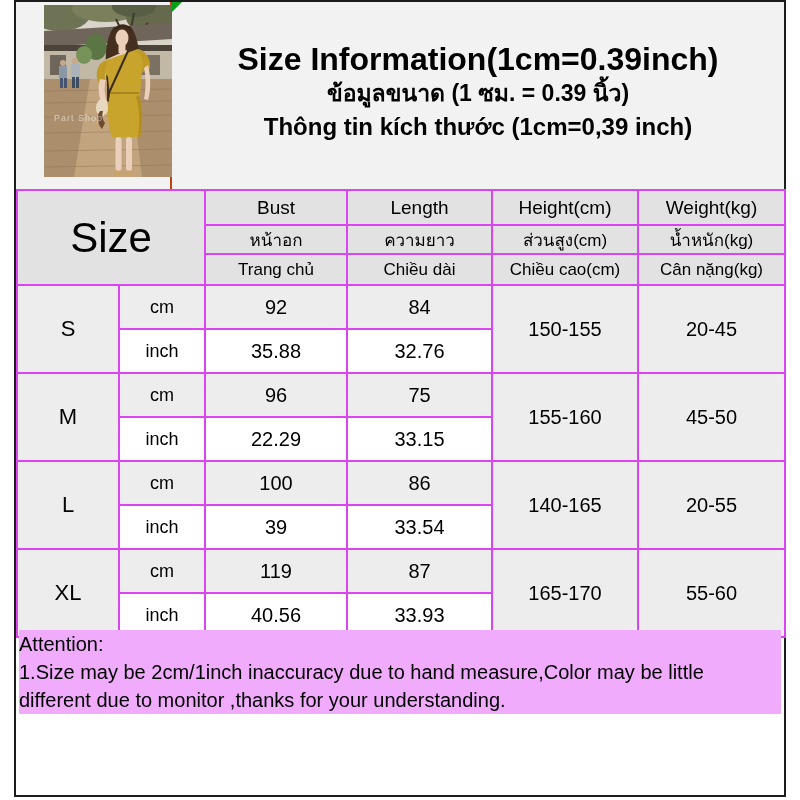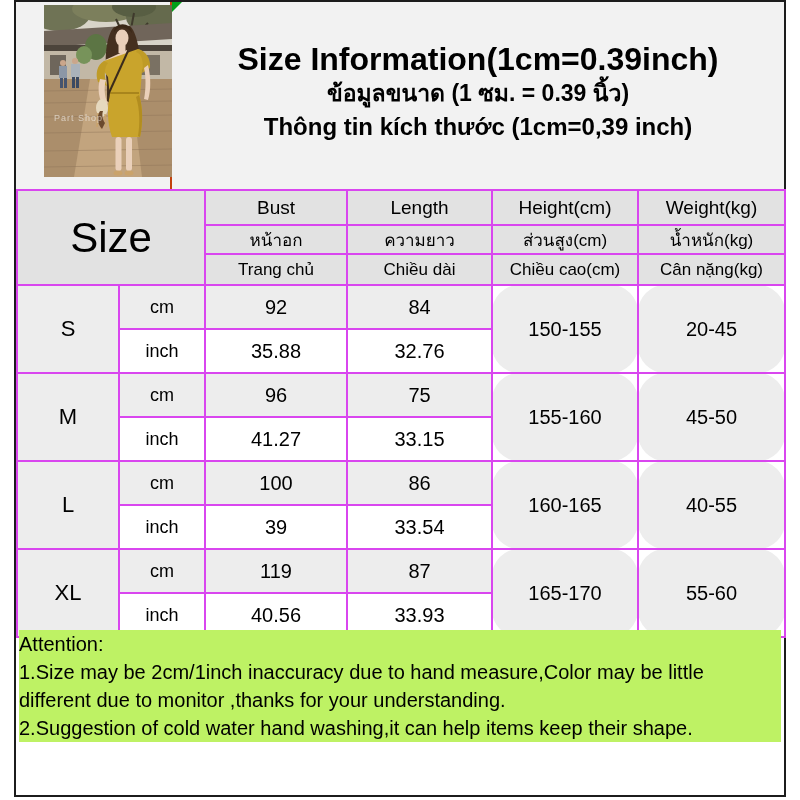--- a/index.html
+++ b/index.html
@@ -26,24 +26,24 @@
   .hdr{background:#e2e2e2;font-weight:bold;}
   .hdr-en{height:35px;font-size:19px;}
   .hdr-th{height:28px;font-size:17px;}
   .hdr-vi{height:31px;font-size:17px;}
   .size-corner{background:#e2e2e2;font-weight:bold;font-size:42px;}
   .size-letter{background:#e2e2e2;font-weight:bold;font-size:22px;}
   .unit{font-weight:bold;font-size:18px;}
   .cm-row td{height:42px;background:#ededed;}
   .inch-row td{height:42px;background:#ffffff;}
   .val{font-size:20px;}
-  .range{background:#ededed;font-size:20px;border-radius:27px;}
+  .range{background:#ededed;font-size:20px;}
   
   .attention{position:absolute;left:3px;top:628px;width:762px;font-size:20px;line-height:28px;
-             text-align:left;background:#bef264;}
+             text-align:left;background:#f0abfc;}
 </style>
 </head>
 <body>
 
 <div class="canvas">
   <div class="frame">
 
     <div class="top-section">
       <div class="photo-cell">
         <div class="photo">
@@ -175,31 +175,31 @@
         <tr class="cm-row">
           <td class="size-letter" rowspan="2">M</td>
           <td class="unit">cm</td>
           <td class="val">96</td>
           <td class="val">75</td>
           <td class="range" rowspan="2">155-160</td>
           <td class="range" rowspan="2">45-50</td>
         </tr>
         <tr class="inch-row">
           <td class="unit">inch</td>
-          <td class="val">41.27</td>
+          <td class="val">22.29</td>
           <td class="val">33.15</td>
         </tr>
 
         <tr class="cm-row">
           <td class="size-letter" rowspan="2">L</td>
           <td class="unit">cm</td>
           <td class="val">100</td>
           <td class="val">86</td>
-          <td class="range" rowspan="2">160-165</td>
-          <td class="range" rowspan="2">40-55</td>
+          <td class="range" rowspan="2">140-165</td>
+          <td class="range" rowspan="2">20-55</td>
         </tr>
         <tr class="inch-row">
           <td class="unit">inch</td>
           <td class="val">39</td>
           <td class="val">33.54</td>
         </tr>
 
         <tr class="cm-row">
           <td class="size-letter" rowspan="2">XL</td>
           <td class="unit">cm</td>
@@ -212,17 +212,16 @@
           <td class="unit">inch</td>
           <td class="val">40.56</td>
           <td class="val">33.93</td>
         </tr>
       </tbody>
     </table>
 
     <div class="attention">
       <div>Attention:</div>
       <div>1.Size may be 2cm/1inch inaccuracy due to hand measure,Color may be little different due to monitor ,thanks for your understanding.</div>
-      <div>2.Suggestion of cold water hand washing,it can help items keep their shape.</div>
     </div>
 
   </div>
 </div>
 
 </body></html>

